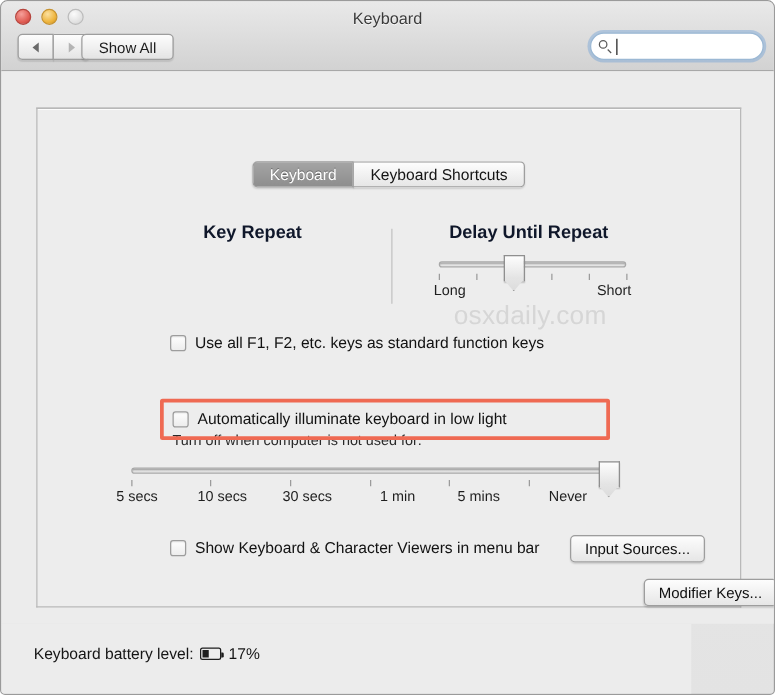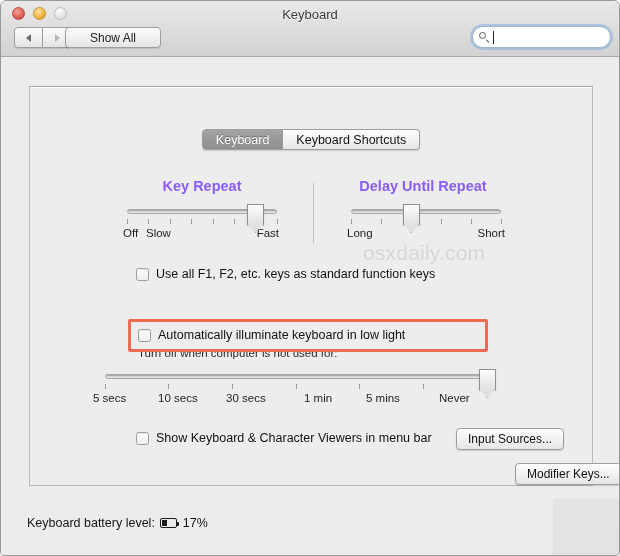--- a/index.html
+++ b/index.html
@@ -96,21 +96,21 @@
     border-top: 4px solid transparent;
     border-bottom: 4px solid transparent;
   }
   .tri-left  { border-right: 5px solid #6a6a6a; }
   .tri-right { border-left: 5px solid #b4b4b4; }
 
   #showall {
     position: absolute;
     left: 64px; top: 26px;
     height: 21px;
-    padding: 0 24px;
+    padding: 0 13px;
     background: linear-gradient(#fdfdfd, #e4e4e4);
     border: 1px solid #9d9d9d;
     border-radius: 4px;
     font-size: 12px;
     color: #1d1d1d;
     display: flex;
     align-items: center;
     box-sizing: border-box;
     box-shadow: 0 1px 1px rgba(0,0,0,.10);
   }
@@ -217,21 +217,21 @@
   }
   .tab.unselected {
     background: linear-gradient(#fdfdfd, #e6e6e6);
     color: #141414;
   }
 
   
   .slider-title {
     position: absolute;
     font-size: 14.5px;
-    color: #8b5cf6;
+    color: #0f172a;
     font-weight: bold;
     text-align: center;
   }
   #title-keyrepeat { left: 126px; top: 121px; width: 150px; }
   #title-delay     { left: 345px; top: 121px; width: 154px; }
 
   #divider-vert {
     position: absolute;
     left: 312px; top: 126px;
     width: 1px; height: 60px;
@@ -437,37 +437,20 @@
 
     <div id="panel"></div>
 
     <div id="tabs">
       <div class="tab first selected">Keyboard</div>
       <div class="tab last unselected">Keyboard Shortcuts</div>
     </div>
 
     <div class="slider-title" id="title-keyrepeat">Key Repeat</div>
 
-    <div class="slider" id="slider-keyrepeat" style="left:126px; top:146px; width:150px;">
-      <div class="track"></div>
-      <div class="ticks">
-        <div class="tick" style="left:0%"></div>
-        <div class="tick" style="left:14.3%"></div>
-        <div class="tick" style="left:28.6%"></div>
-        <div class="tick" style="left:42.9%"></div>
-        <div class="tick" style="left:57.1%"></div>
-        <div class="tick" style="left:71.4%"></div>
-        <div class="tick" style="left:85.7%"></div>
-        <div class="tick" style="left:100%"></div>
-      </div>
-      <div class="thumb" style="left:85.7%"></div>
-      <span class="slider-label" style="left:-4px">Off</span>
-      <span class="slider-label" style="left:19px">Slow</span>
-      <span class="slider-label" style="right:-2px">Fast</span>
-    </div>
 
     <div id="divider-vert"></div>
 
     <div class="slider-title" id="title-delay">Delay Until Repeat</div>
 
     <div class="slider" id="slider-delay" style="left:350px; top:146px; width:150px;">
       <div class="track"></div>
       <div class="ticks">
         <div class="tick" style="left:0%"></div>
         <div class="tick" style="left:20%"></div>

